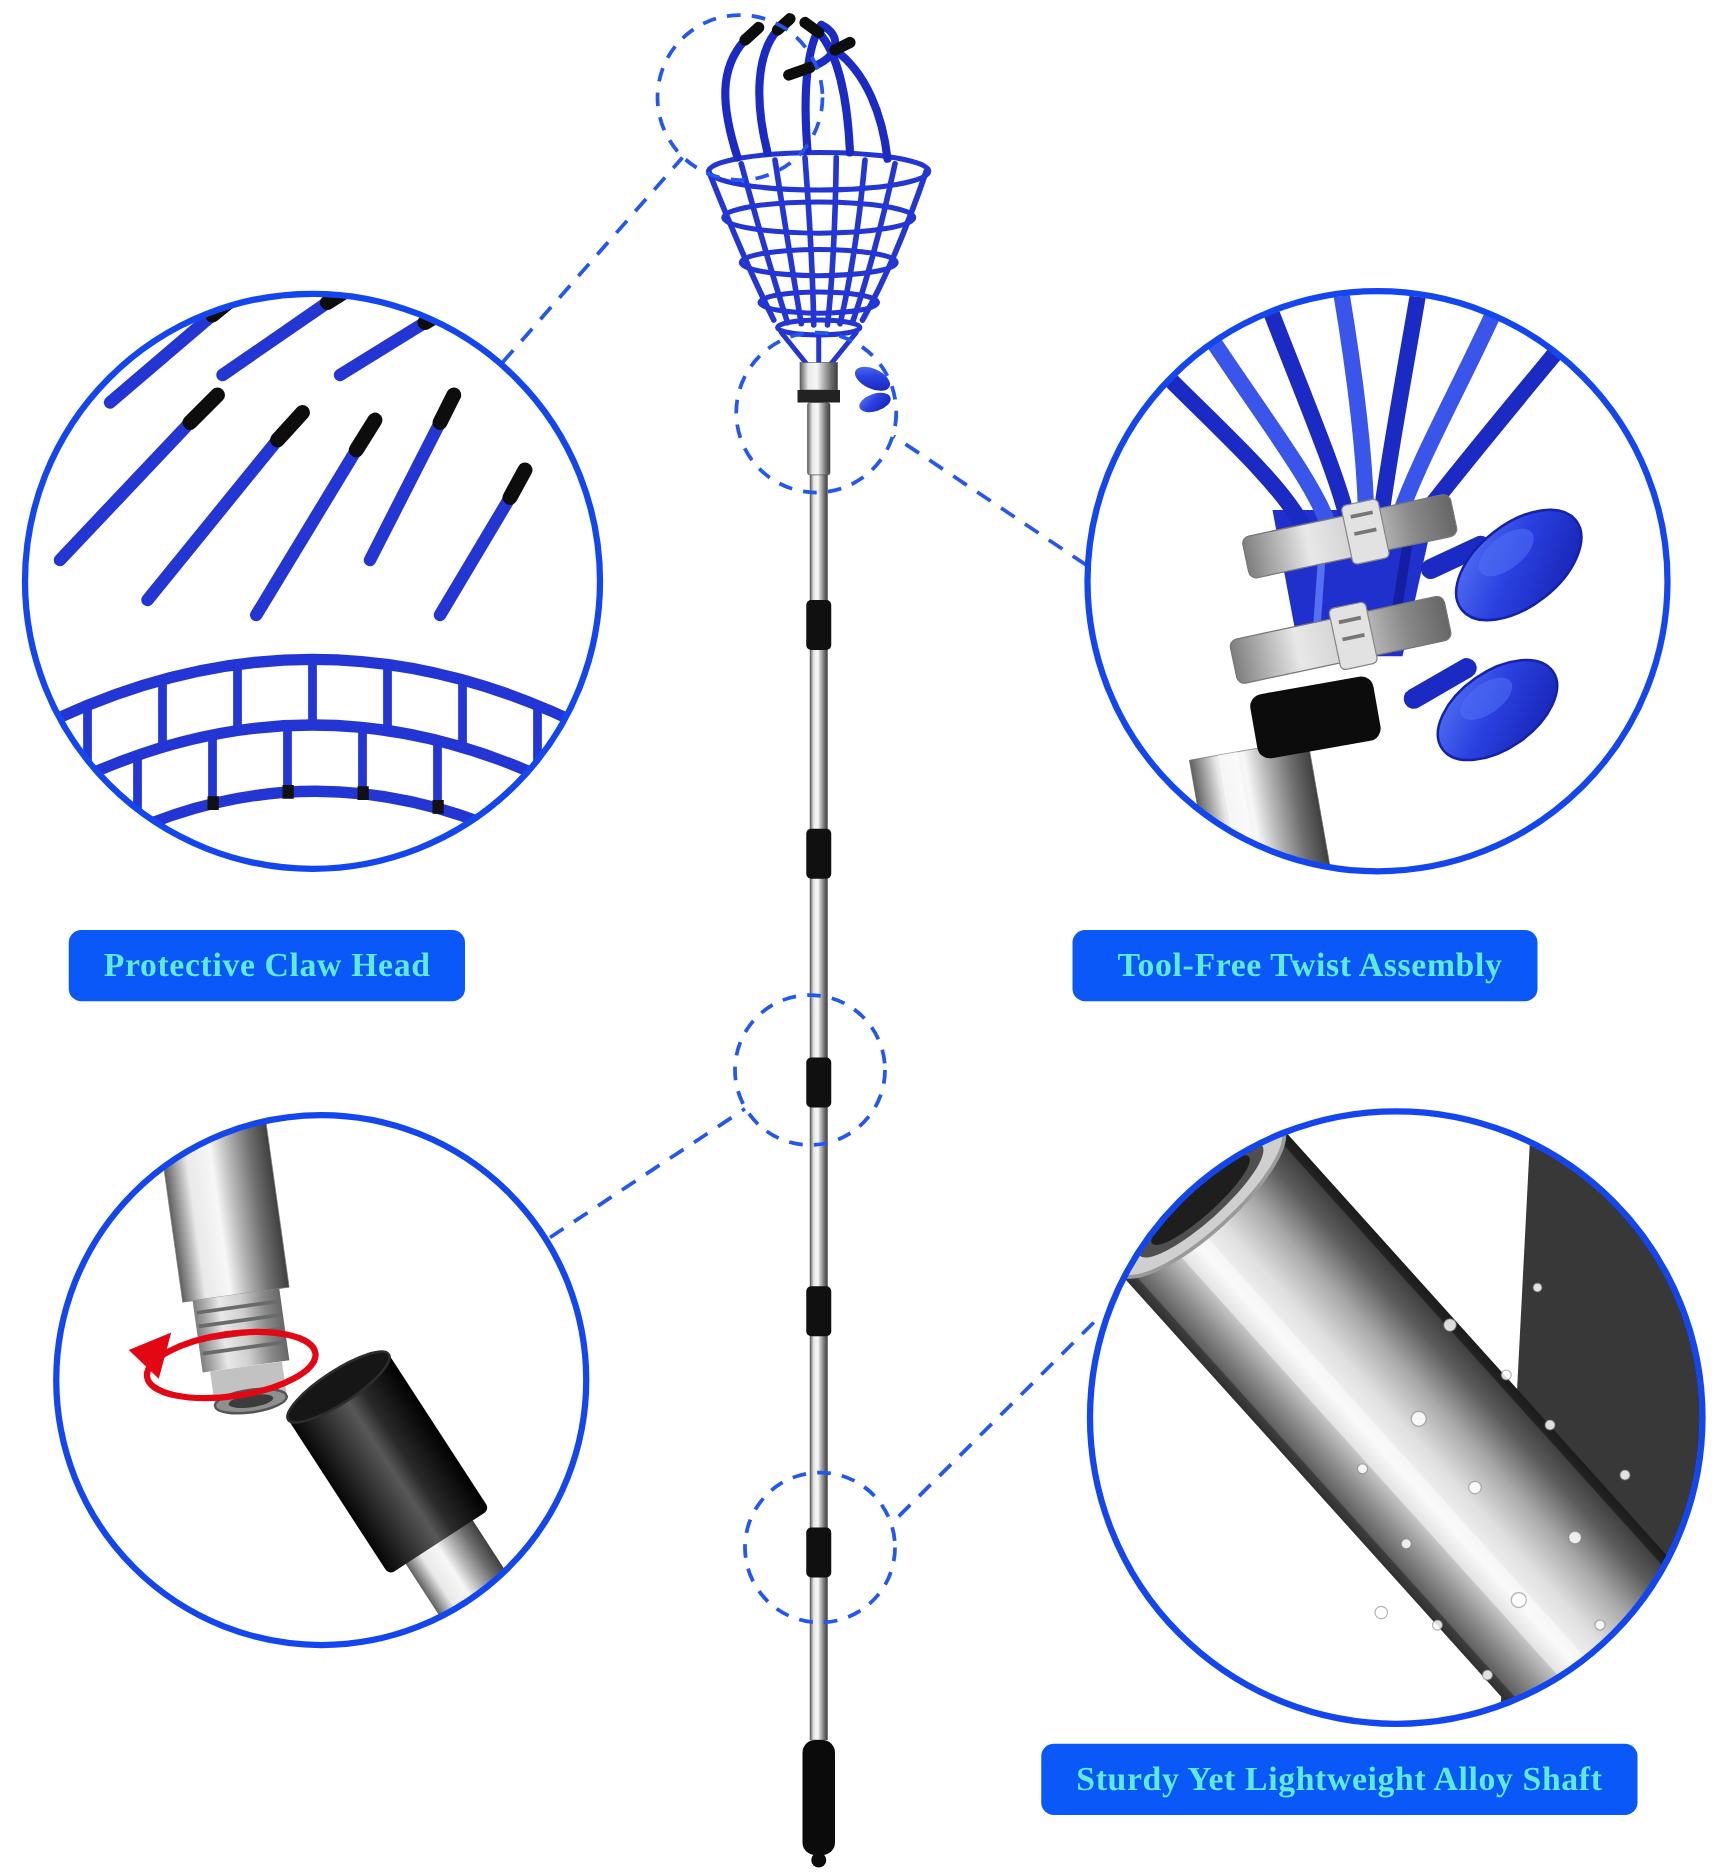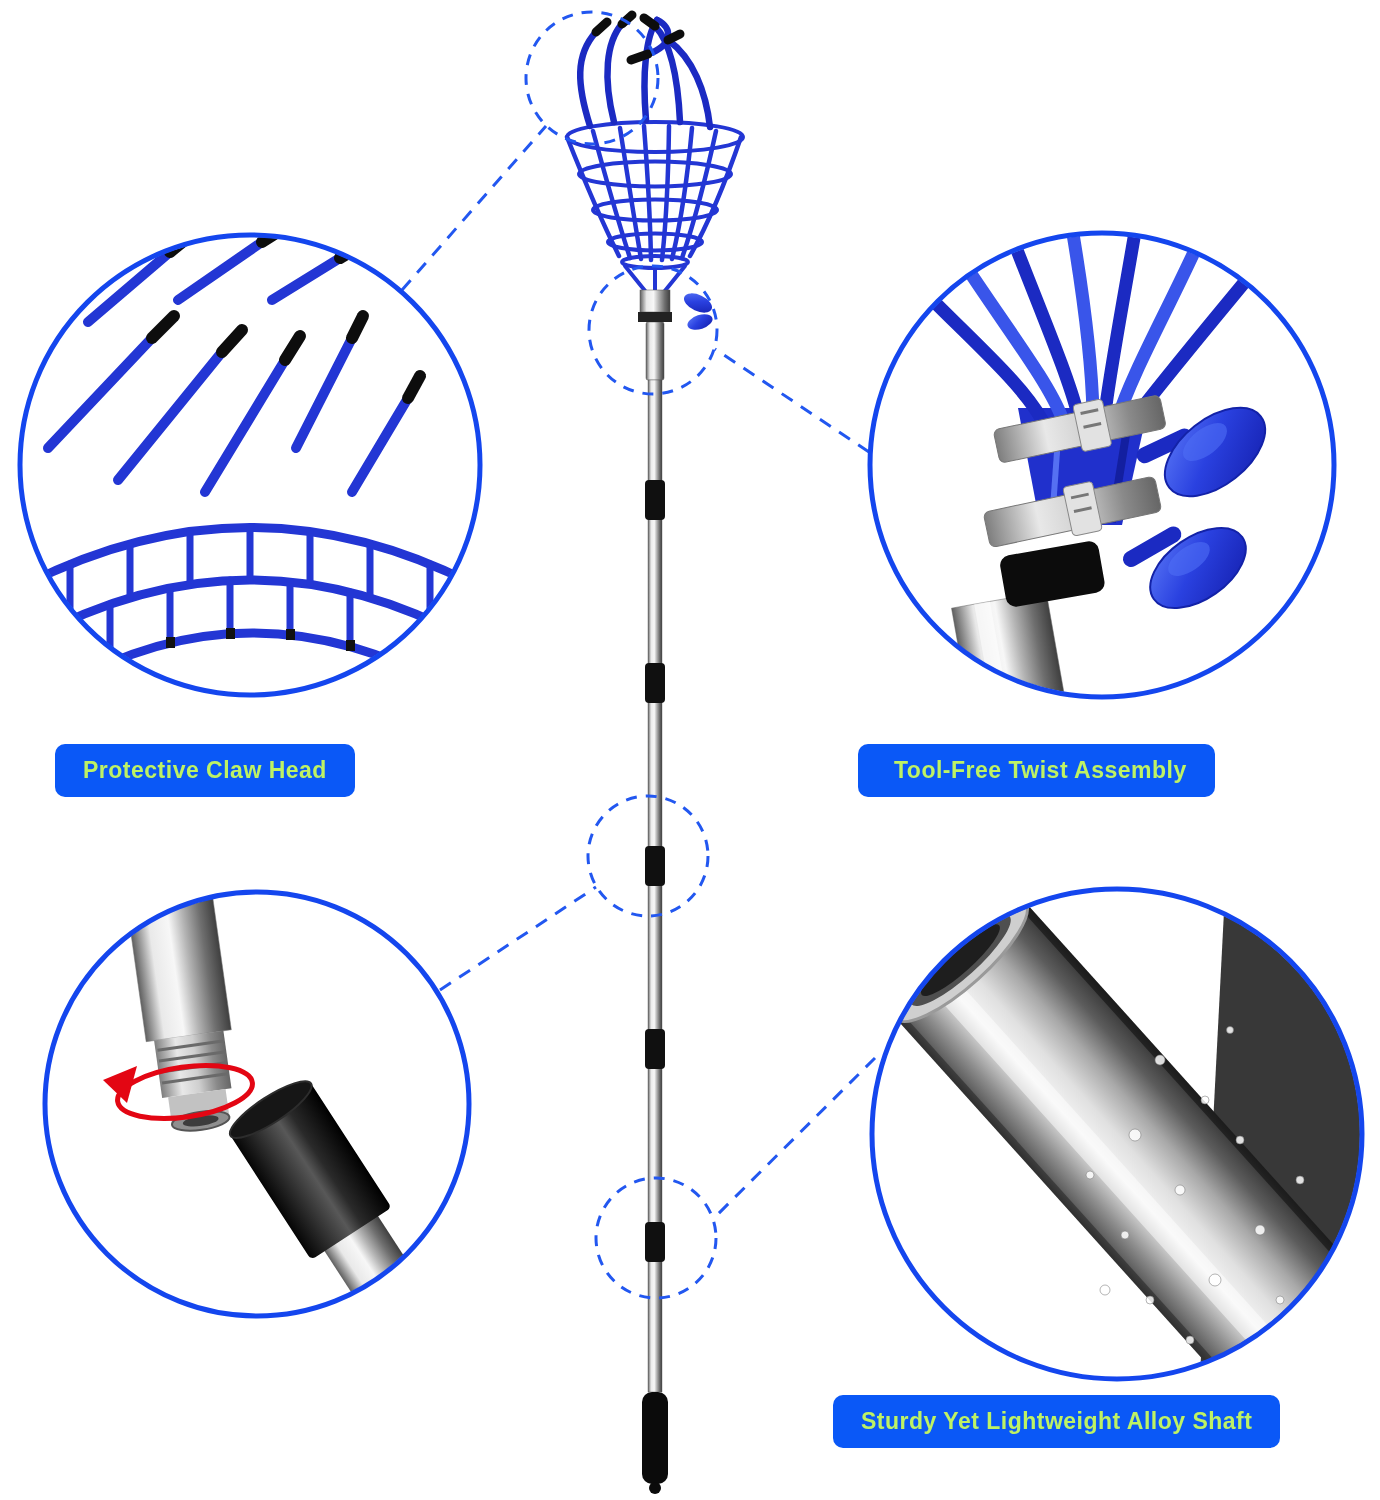--- a/index.html
+++ b/index.html
@@ -4,22 +4,22 @@
 <style>
   html,body{margin:0;padding:0;background:#fff;}
   .canvas{
     position:relative;width:1380px;height:1500px;background:#fff;
     font-family:"Liberation Sans",sans-serif;overflow:hidden;
   }
   .scene{position:absolute;left:0;top:0;width:1380px;height:1500px;}
   .callout-label{
     position:absolute;
     background:var(--label-bg,#0a58f7);
-    color:#bef264;font-weight:bold;font-size:23px;line-height:1;
-    padding:15px 28px;border-radius:10px;letter-spacing:.5px;white-space:nowrap;
+    color:#5eead4;font-weight:bold;font-size:27px;line-height:1;
+    padding:15px 28px;border-radius:10px;letter-spacing:.5px;white-space:nowrap;font-family:Liberation Serif, serif;
   }
   #label-claw-head{left:55px;top:744px;}
   #label-twist-assembly{left:858px;top:744px;padding-left:36px;}
   #label-lock-clamps{left:48px;top:1378px;}
   #label-alloy-shaft{left:833px;top:1395px;}
 
   .wire{stroke:var(--wire-blue,#2336d4);fill:none;stroke-linecap:round;}
   .wire-dark{stroke:#1b2ac2;fill:none;stroke-linecap:round;}
   .wire-lite{stroke:#3955ea;fill:none;stroke-linecap:round;}
   .tipcap{stroke:#0d0d0d;fill:none;stroke-linecap:round;}

